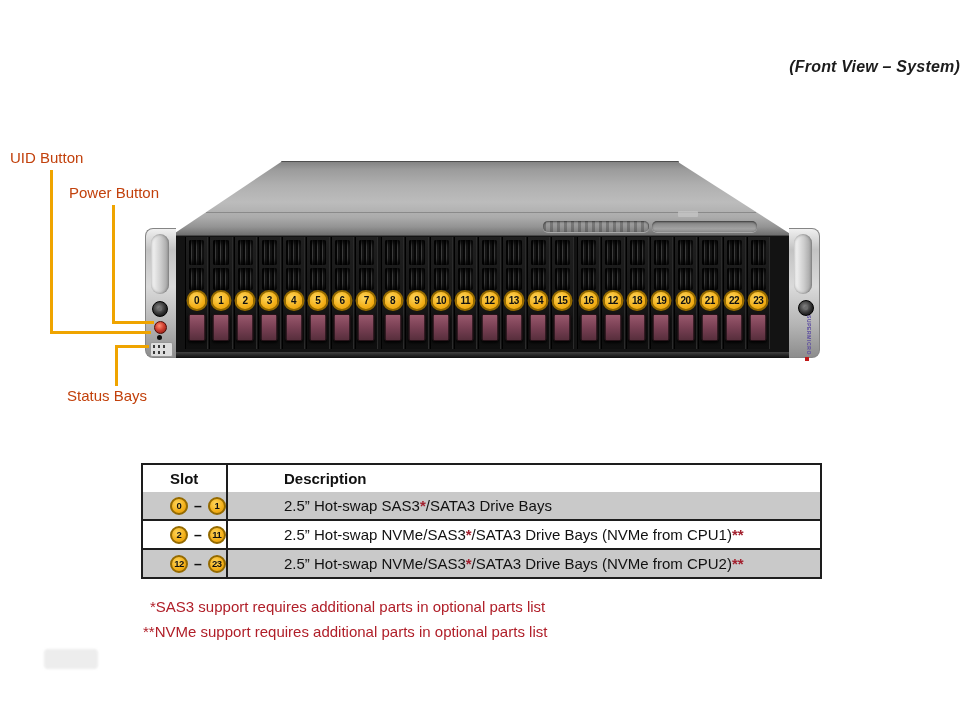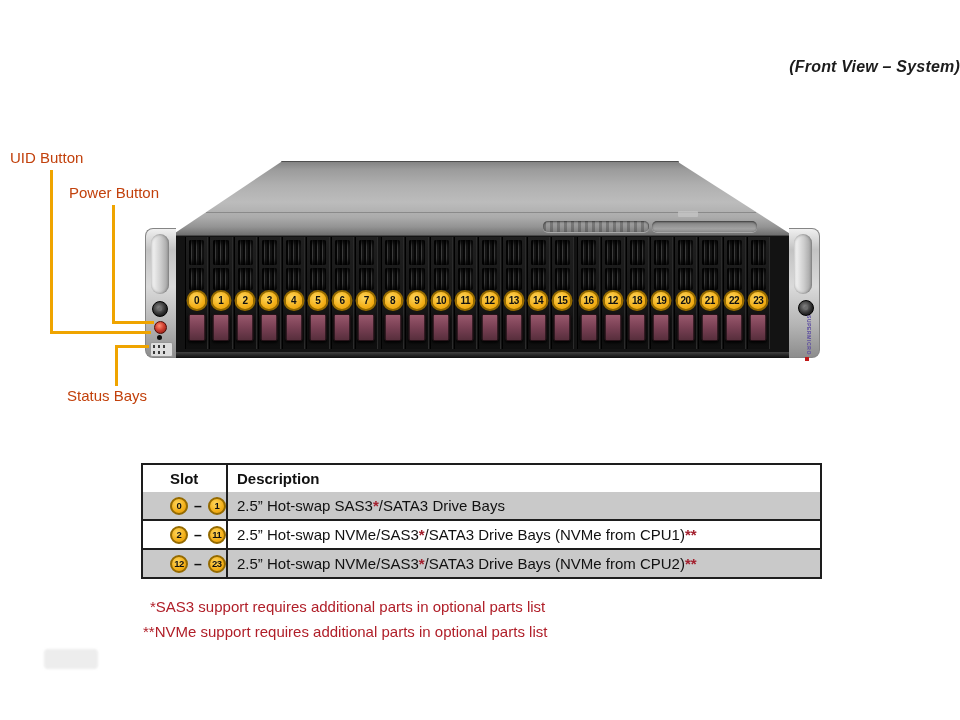--- a/index.html
+++ b/index.html
@@ -95,21 +95,21 @@
   .brand-mark{position:absolute;right:10px;top:128px;width:4px;height:4px;background:#c01818;}
 
   
   .spec-table{position:absolute;left:141px;top:463px;width:681px;border:2px solid #1d1d1d;
        background:#fff;box-sizing:border-box;z-index:2;}
   .t-row{display:flex;height:27px;border-top:2px solid #1d1d1d;align-items:stretch;}
   .t-row:first-child{border-top:none;}
   .t-row.gray{background:var(--row-gray,#c9c9c9);}
   .slot-cell{width:85px;flex:none;border-right:2px solid #1d1d1d;display:flex;align-items:center;
        padding-left:27px;box-sizing:border-box;}
-  .desc-cell{flex:1;display:flex;align-items:center;padding-left:9px;font-size:15px;white-space:nowrap;overflow:hidden;}
+  .desc-cell{flex:1;display:flex;align-items:center;padding-left:9px;font-size:15px;white-space:nowrap;overflow:hidden;margin-left:47px;}
   .t-row.header .slot-cell,.t-row.header .desc-cell{font-weight:bold;font-size:15px;}
   .tcirc{width:18px;height:18px;border-radius:50%;box-sizing:border-box;flex:none;
        background:radial-gradient(circle at 40% 35%,#ffd75e,var(--bay-number-fill,#f2ad15) 62%,#dd990c);
        border:2px solid var(--bay-number-ring,#946a00);
        color:#101010;font-size:9.5px;font-weight:bold;letter-spacing:-.5px;
        display:flex;align-items:center;justify-content:center;}
   .dash{margin:0 6px;font-weight:bold;font-size:14px;}
   .red{color:var(--asterisk-red,#a3202e);font-weight:bold;}
 
   

